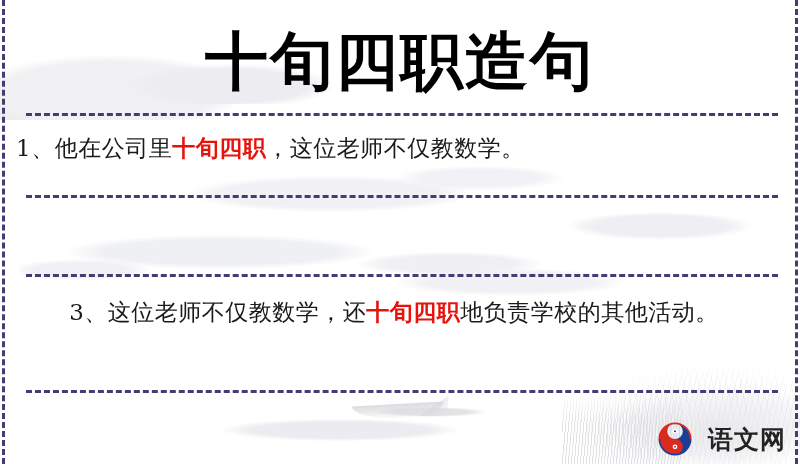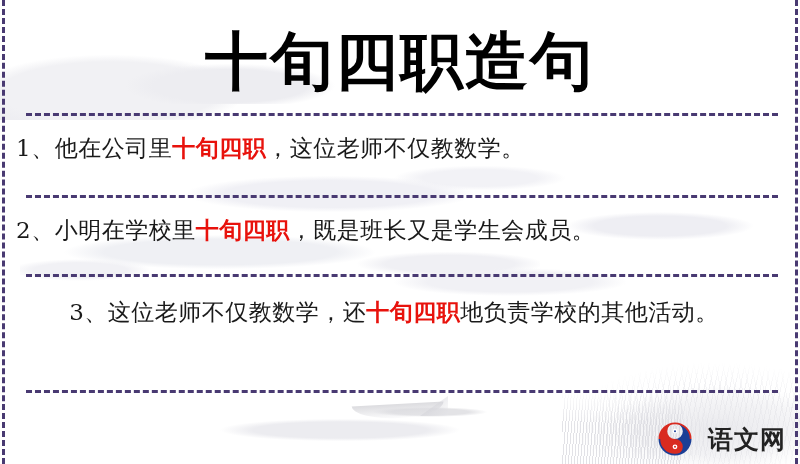--- a/index.html
+++ b/index.html
@@ -220,21 +220,20 @@
 
   <div class="hrule" style="top:113px;"></div>
   <div class="hrule" style="top:195px;"></div>
   <div class="hrule" style="top:274px;"></div>
   <div class="hrule" style="top:390px;"></div>
 
   <div class="title">十旬四职造句</div>
 
   <div class="sentence" id="s1"><span>1、</span><span>他在公司里</span><span class="kw">十旬四职</span><span>，这位老师不仅教数学。</span></div>
 
-  <div class="sentence" id="s2"><span>2、</span><span>小明在学校里</span><span class="kw">十旬四职</span><span>，既是班长又是学生会成员。</span></div>
 
   <div class="sentence" id="s3"><span>3、</span><span>这位老师不仅教数学，还</span><span class="kw">十旬四职</span><span>地负责学校的其他活动。</span></div>
 
   <div class="logo">
     <svg class="logo-mark" viewBox="0 0 100 100">
       <circle cx="50" cy="50" r="46" fill="none" stroke="#ffffff" stroke-width="0"></circle>
       <path d="M50 4 A46 46 0 0 1 50 96 A23 23 0 0 1 50 50 A23 23 0 0 0 50 4 Z" fill="#1b3f96"></path>
       <path d="M50 4 A46 46 0 0 0 50 96 A23 23 0 0 0 50 50 A23 23 0 0 1 50 4 Z" fill="#d92b20"></path>
       <circle cx="50" cy="27" r="7" fill="#ffffff"></circle>
       <circle cx="50" cy="73" r="7" fill="#ffffff"></circle>

